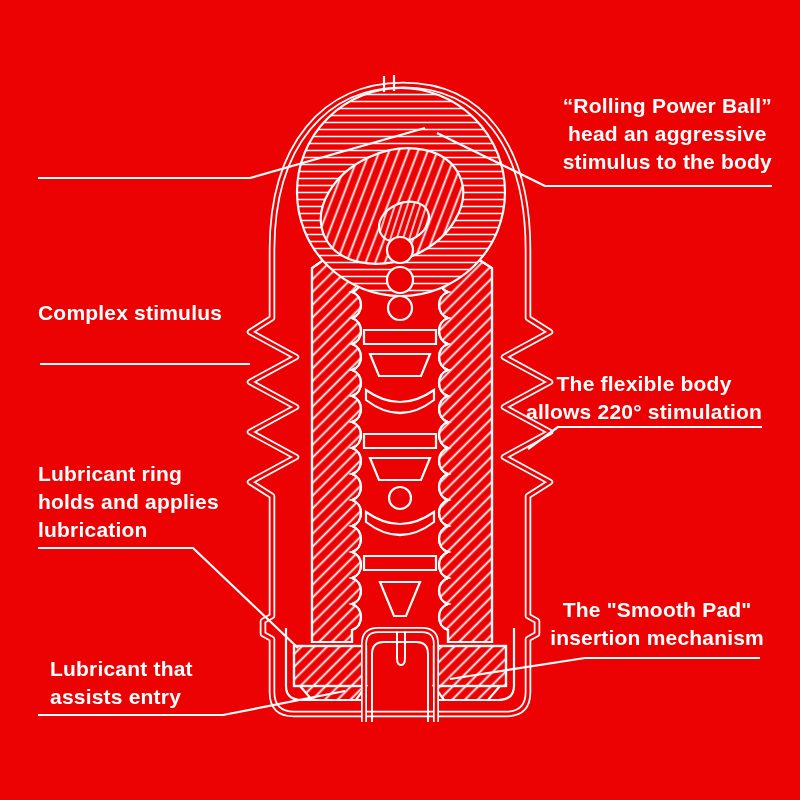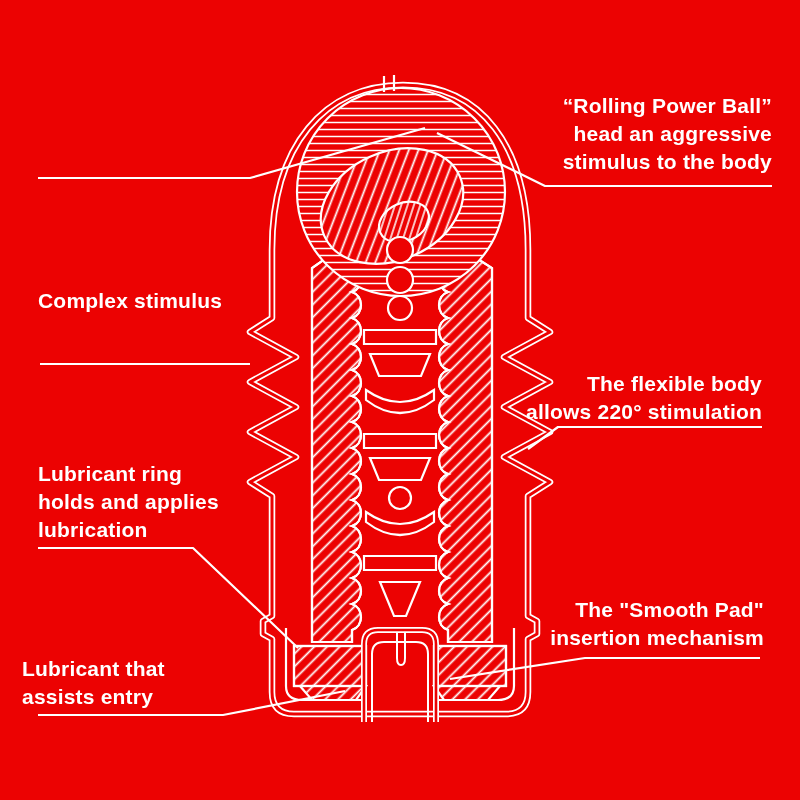--- a/index.html
+++ b/index.html
@@ -7,21 +7,21 @@
     width:800px;height:800px;position:relative;overflow:hidden;
     background:#ec0202;
     font-family:"Liberation Sans","DejaVu Sans",sans-serif;
   }
   #stage{position:absolute;inset:0;width:800px;height:800px;}
   svg.diagram{position:absolute;left:0;top:0;width:800px;height:800px;}
   .label{
     position:absolute;color:#ffffff;font-weight:bold;
     font-size:21px;line-height:28px;letter-spacing:.2px;white-space:nowrap;
   }
-  .label.right{text-align:right;}
+  .label.right{text-align:center;}
   .ln{display:block;}
 </style>
 </head>
 <body style="background: rgb(236, 2, 2);">
 
 <div id="stage">
 
   <svg class="diagram" viewBox="0 0 800 800">
     <defs>
       <pattern id="hLines" width="8" height="7" patternUnits="userSpaceOnUse">
@@ -141,38 +141,38 @@
     </g>
   </svg>
 
 
   <div class="label right" style="right:28px;top:92px">
     <span class="ln">“Rolling Power Ball”</span>
     <span class="ln">head an aggressive</span>
     <span class="ln">stimulus to the body</span>
   </div>
 
-  <div class="label" style="left:38px;top:287px">
+  <div class="label" style="left:38px;top:299px">
     <span class="ln">Complex stimulus</span>
   </div>
 
   <div class="label right" style="right:38px;top:370px">
     <span class="ln">The flexible body</span>
     <span class="ln">allows 220° stimulation</span>
   </div>
 
   <div class="label" style="left:38px;top:460px">
     <span class="ln">Lubricant ring</span>
     <span class="ln">holds and applies</span>
     <span class="ln">lubrication</span>
   </div>
 
   <div class="label right" style="right:36px;top:596px">
     <span class="ln">The "Smooth Pad"</span>
     <span class="ln">insertion mechanism</span>
   </div>
 
-  <div class="label" style="left:22px;top:655px">
+  <div class="label" style="left:50px;top:655px">
     <span class="ln">Lubricant that</span>
     <span class="ln">assists entry</span>
   </div>
 
 </div>
 
 </body></html>

